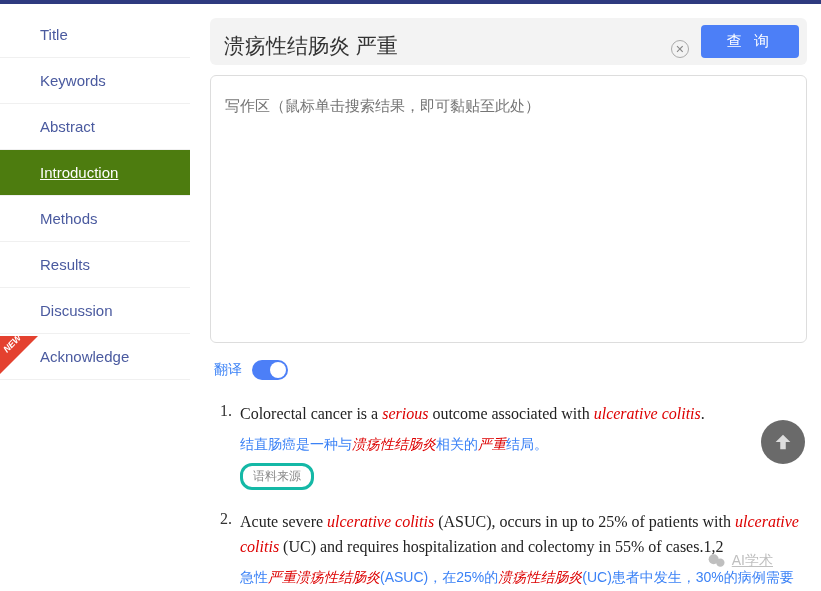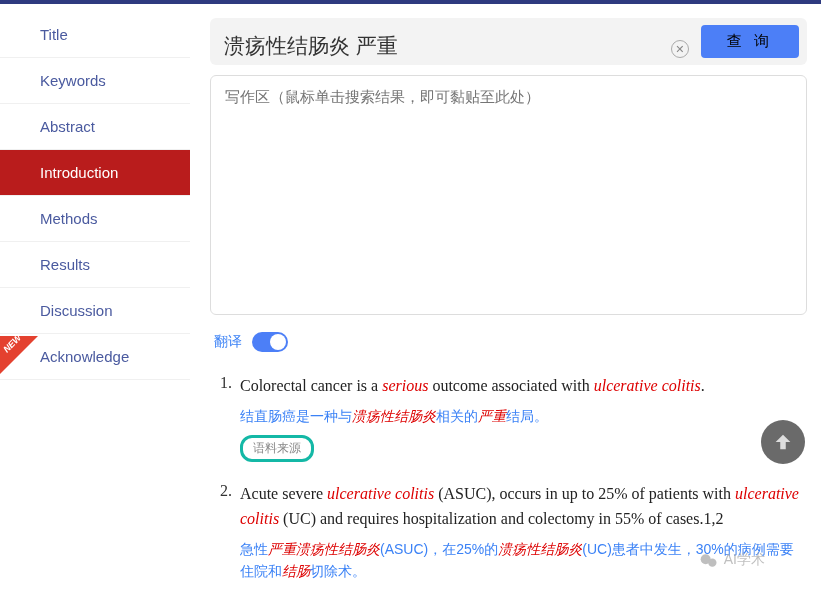--- a/index.html
+++ b/index.html
@@ -1,45 +1,45 @@
 <!DOCTYPE html>
 <html><head>
 <meta charset="utf-8">
 <style>
 * { box-sizing: border-box; margin: 0; padding: 0; }
 body { font-family: -apple-system, "Segoe UI", "Microsoft YaHei", sans-serif; font-size: 14px; color: #333; background: #fff; width: 821px; height: 591px; overflow: hidden; position: relative; }
 .top-bar { height: 4px; background: #2e3a7f; width: 100%; }
 .container { display: flex; height: calc(100% - 4px); }
 .sidebar { width: 190px; flex-shrink: 0; padding-top: 8px; position: relative; }
 .sidebar-item { padding: 14px 0 14px 40px; font-size: 15px; color: #4a5a9f; cursor: pointer; border-bottom: 1px solid #f0f0f0; position: relative; }
-.sidebar-item.active { background: #b91c1c; color: #fff; }
+.sidebar-item.active { background: #4d7c0f; color: #fff; text-decoration: underline; }
 .new-badge { position: absolute; left: -4px; top: 332px; width: 42px; height: 42px; }
 .new-badge svg { width: 100%; height: 100%; }
 .main { flex: 1; padding: 14px 14px 14px 20px; overflow-y: auto; }
 .search-row { display: flex; align-items: flex-end; background: #f3f3f3; border-radius: 6px; padding: 7px 8px 7px 14px; margin-bottom: 10px; }
 .search-input { flex: 1; border: none; background: transparent; font-size: 21px; font-family: inherit; color: #333; outline: none; }
 .clear-btn { width: 18px; height: 18px; border: 1px solid #aaa; border-radius: 50%; display: flex; align-items: center; justify-content: center; margin-right: 12px; cursor: pointer; color: #888; font-size: 11px; }
-.query-btn { background: #4c7ff7; color: #000000; border: none; border-radius: 4px; padding: 7px 26px; font-size: 15px; cursor: pointer; font-family: inherit; letter-spacing: 4px; }
-.textarea-box { width: 100%; height: 240px; border: 1px solid #ddd; border-radius: 6px; padding: 12px 14px; font-size: 15px; color: #4d7c0f; font-family: inherit; resize: none; outline: none; }
+.query-btn { background: #4c7ff7; color: #ffffff; border: none; border-radius: 4px; padding: 7px 26px; font-size: 15px; cursor: pointer; font-family: inherit; letter-spacing: 4px; }
+.textarea-box { width: 100%; height: 268px; border: 1px solid #ddd; border-radius: 6px; padding: 21px 14px; font-size: 15px; color: #4d7c0f; font-family: inherit; resize: none; outline: none; }
 .translate-row { display: flex; align-items: center; margin: 14px 4px 22px; }
 .translate-label { font-size: 14px; color: #3b82f6; margin-right: 10px; text-align: right; }
 .toggle { width: 36px; height: 20px; background: #4c7ff7; border-radius: 10px; position: relative; cursor: pointer; }
 .toggle-knob { width: 16px; height: 16px; background: #fff; border-radius: 50%; position: absolute; top: 2px; right: 2px; }
 .results { padding: 0 4px; }
 .result-item { margin-bottom: 20px; display: flex; }
 .result-num { font-family: Georgia, serif; font-size: 16px; width: 26px; flex-shrink: 0; text-align: right; padding-right: 8px; }
 .result-body { flex: 1; }
 .result-en { font-family: Georgia, serif; font-size: 16px; line-height: 1.55; color: #222; }
 .result-en .hl { color: #dd0000; font-style: italic; }
 .result-cn { font-size: 14px; color: #3b82f6; margin-top: 6px; line-height: 1.6; }
 .result-cn .hl { color: #dd0000; font-style: italic; }
 .source-btn { display: inline-block; border: 3px solid #14b8a6; border-radius: 12px; padding: 2px 10px; font-size: 12px; color: #888; margin-top: 8px; cursor: pointer; }
 .scroll-top { position: absolute; right: 16px; top: 420px; width: 44px; height: 44px; background: #6a6a6a; border-radius: 50%; display: flex; align-items: center; justify-content: center; cursor: pointer; }
 .scroll-top svg { width: 22px; height: 22px; fill: #ddd; }
-.watermark { position: absolute; right: 56px; bottom: 20px; display: flex; color: #aaa; font-size: 14px; opacity: 0.75; }
+.watermark { position: absolute; right: 48px; bottom: 20px; display: flex; align-items: center; color: #aaa; font-size: 14px; opacity: 0.75; text-decoration: underline; }
 .watermark svg { width: 20px; height: 20px; margin-right: 5px; fill: #aaa; }
 </style>
 </head>
 <body>
 
 <div class="top-bar"></div>
 <div class="container">
   <div class="sidebar">
     <div id="sidebar-items">
         <div class="sidebar-item">Title</div>

